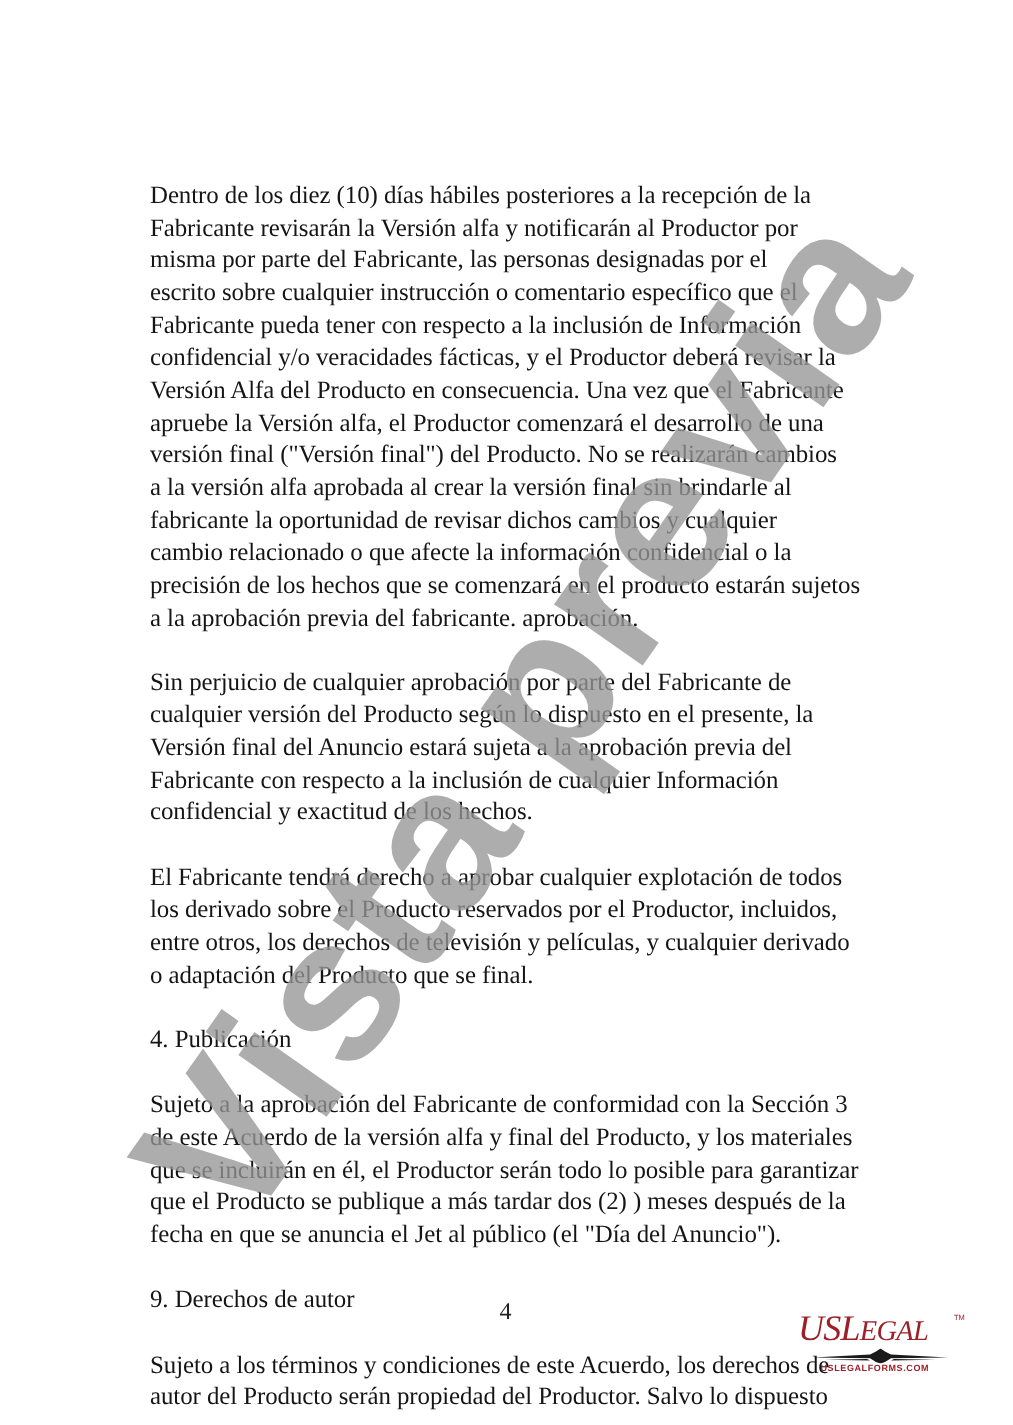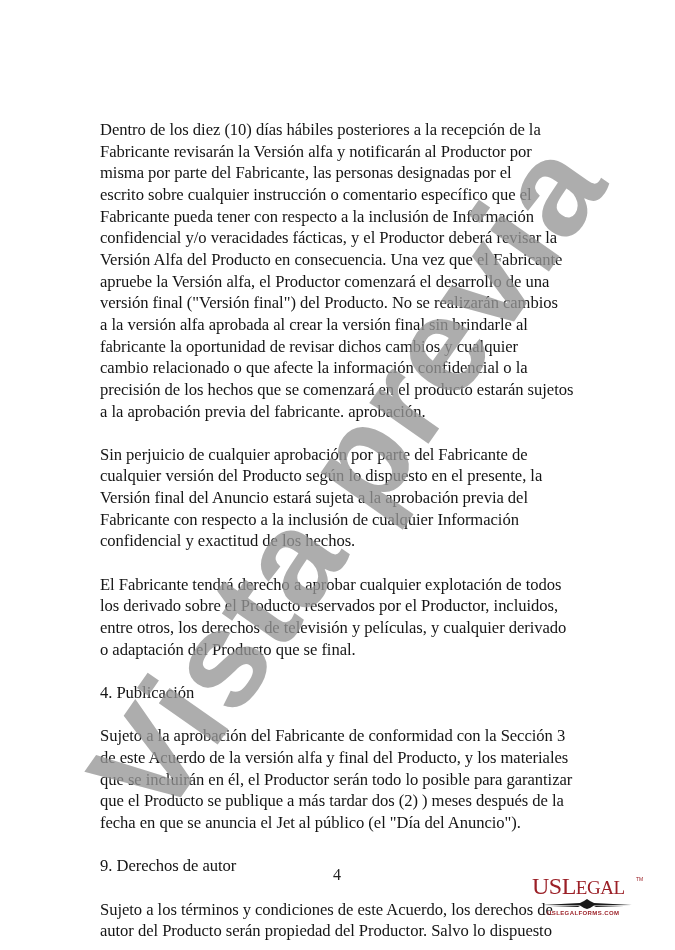--- a/index.html
+++ b/index.html
@@ -20,21 +20,21 @@
   .watermark {
     position: absolute; left: -40px; top: 420px; width: 760px; text-align: center;
     transform: rotate(-55deg); transform-origin: 50% 50%;
     font-family: "Liberation Sans", "DejaVu Sans", sans-serif; font-weight: bold;
     font-size: 136px; line-height: 1; color: rgba(150,150,150,0.78); letter-spacing: 2px;
     pointer-events: none; white-space: nowrap;
   }
   .logo { position: absolute; left: 528px; top: 874px; width: 120px; height: 46px; }
   .logo-word {
     position: absolute; left: 4px; top: 0; font-family: "Liberation Serif", "DejaVu Serif", serif;
-    color: #9b2027; font-size: 24px; line-height: 24px; letter-spacing: -0.5px; white-space: nowrap;
+    color: #9b2027; font-size: 24px; line-height: 24px; letter-spacing: -0.5px; white-space: nowrap; font-style: italic;
   }
   .logo-word .small { font-size: 19px; }
   .logo-tm { position: absolute; left: 108px; top: 2px; font-size: 5px; color: #9b2027;
     font-family: "Liberation Sans", sans-serif; }
   .logo-eagle { position: absolute; left: 12px; top: 25px; width: 94px; height: 10px; }
   .logo-url { position: absolute; left: 19px; top: 36px; font-family: "Liberation Sans", "DejaVu Sans", sans-serif;
     font-weight: bold; font-size: 6px; color: #9b2027; letter-spacing: 0.4px; white-space: nowrap; }
 </style>
 </head>
 <body>

